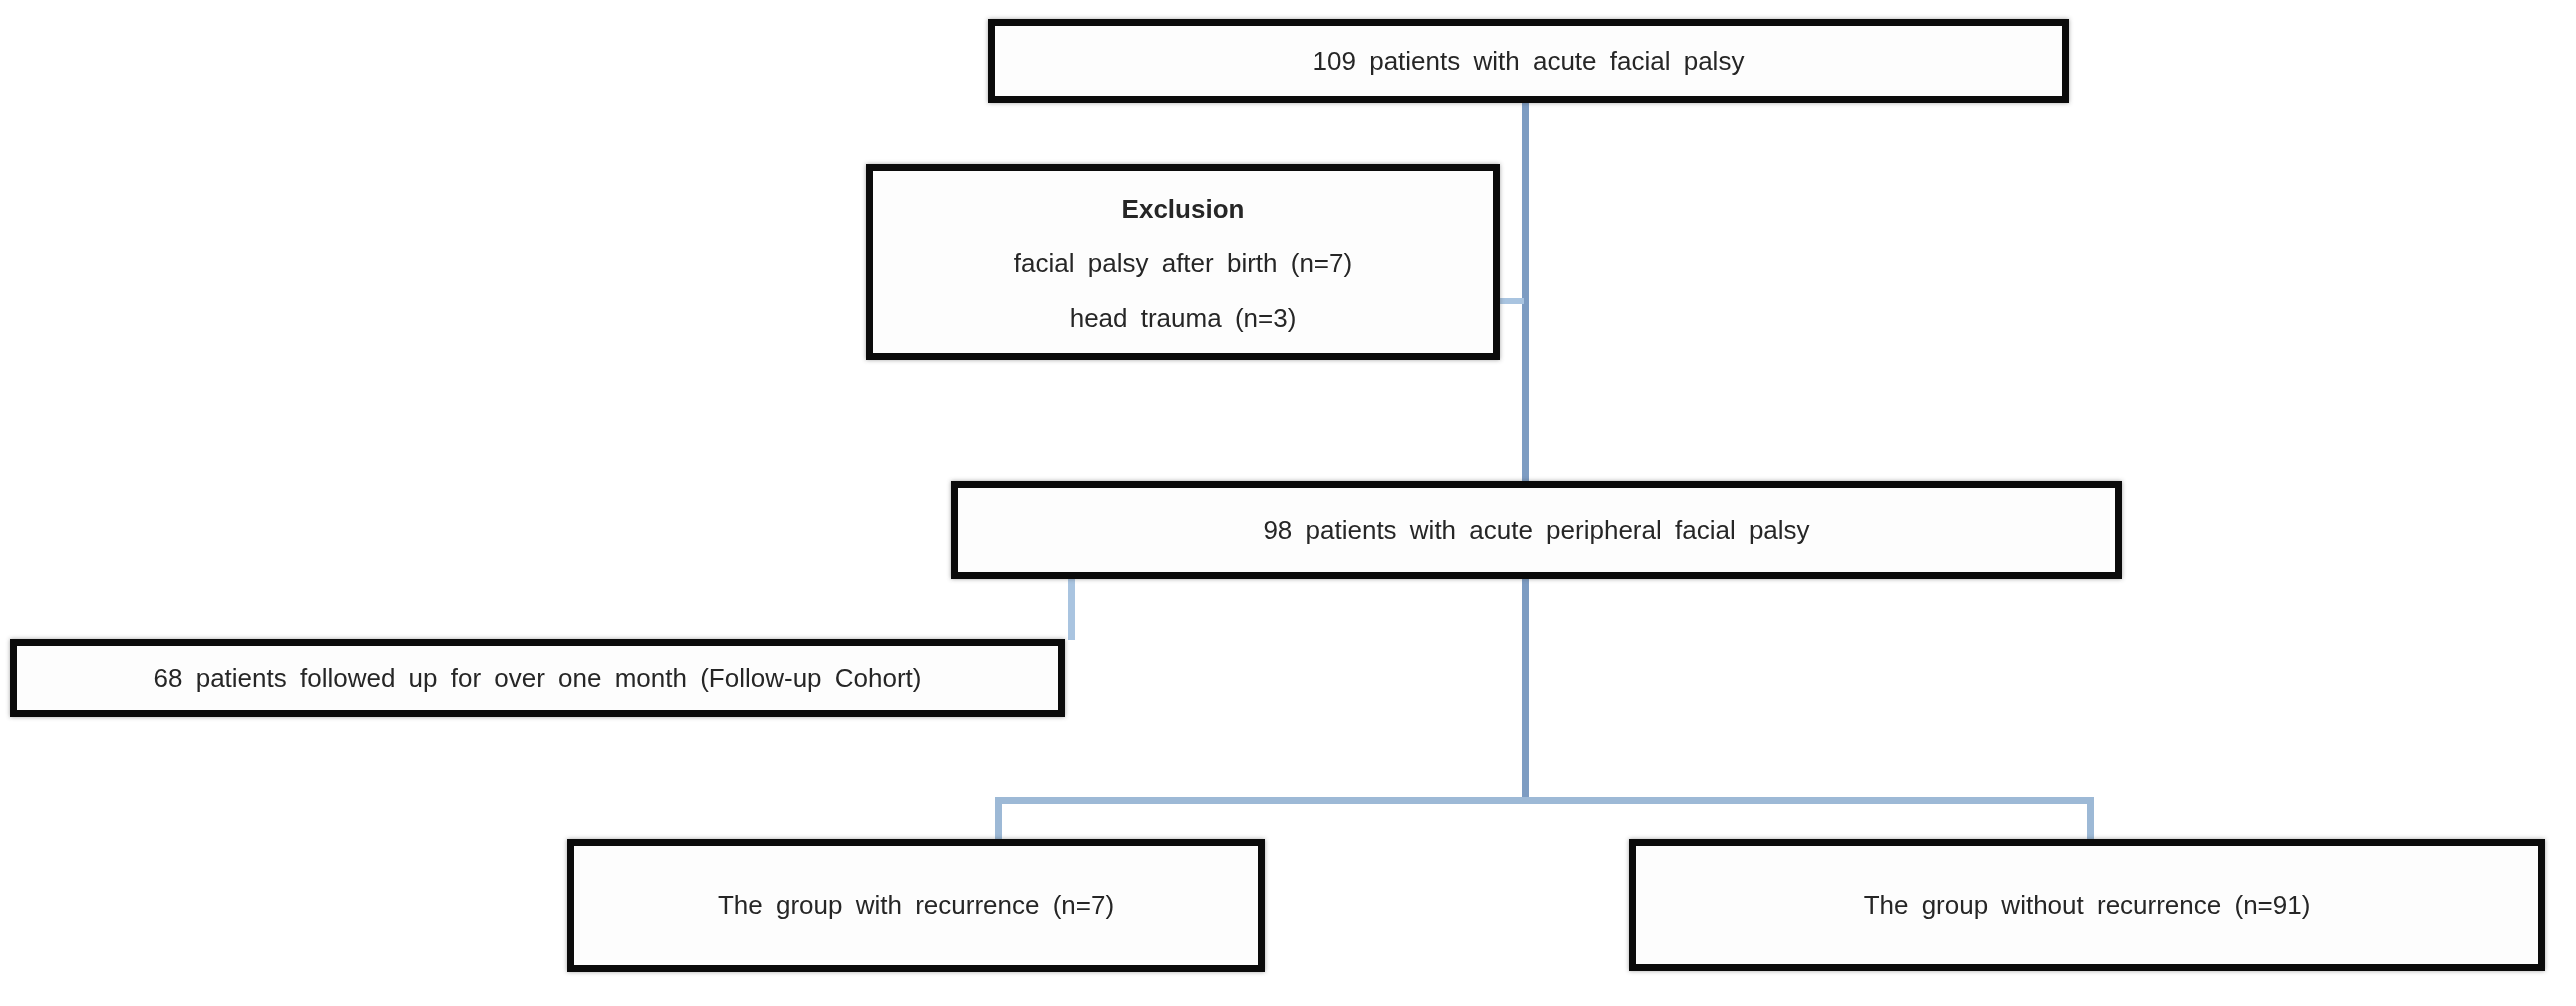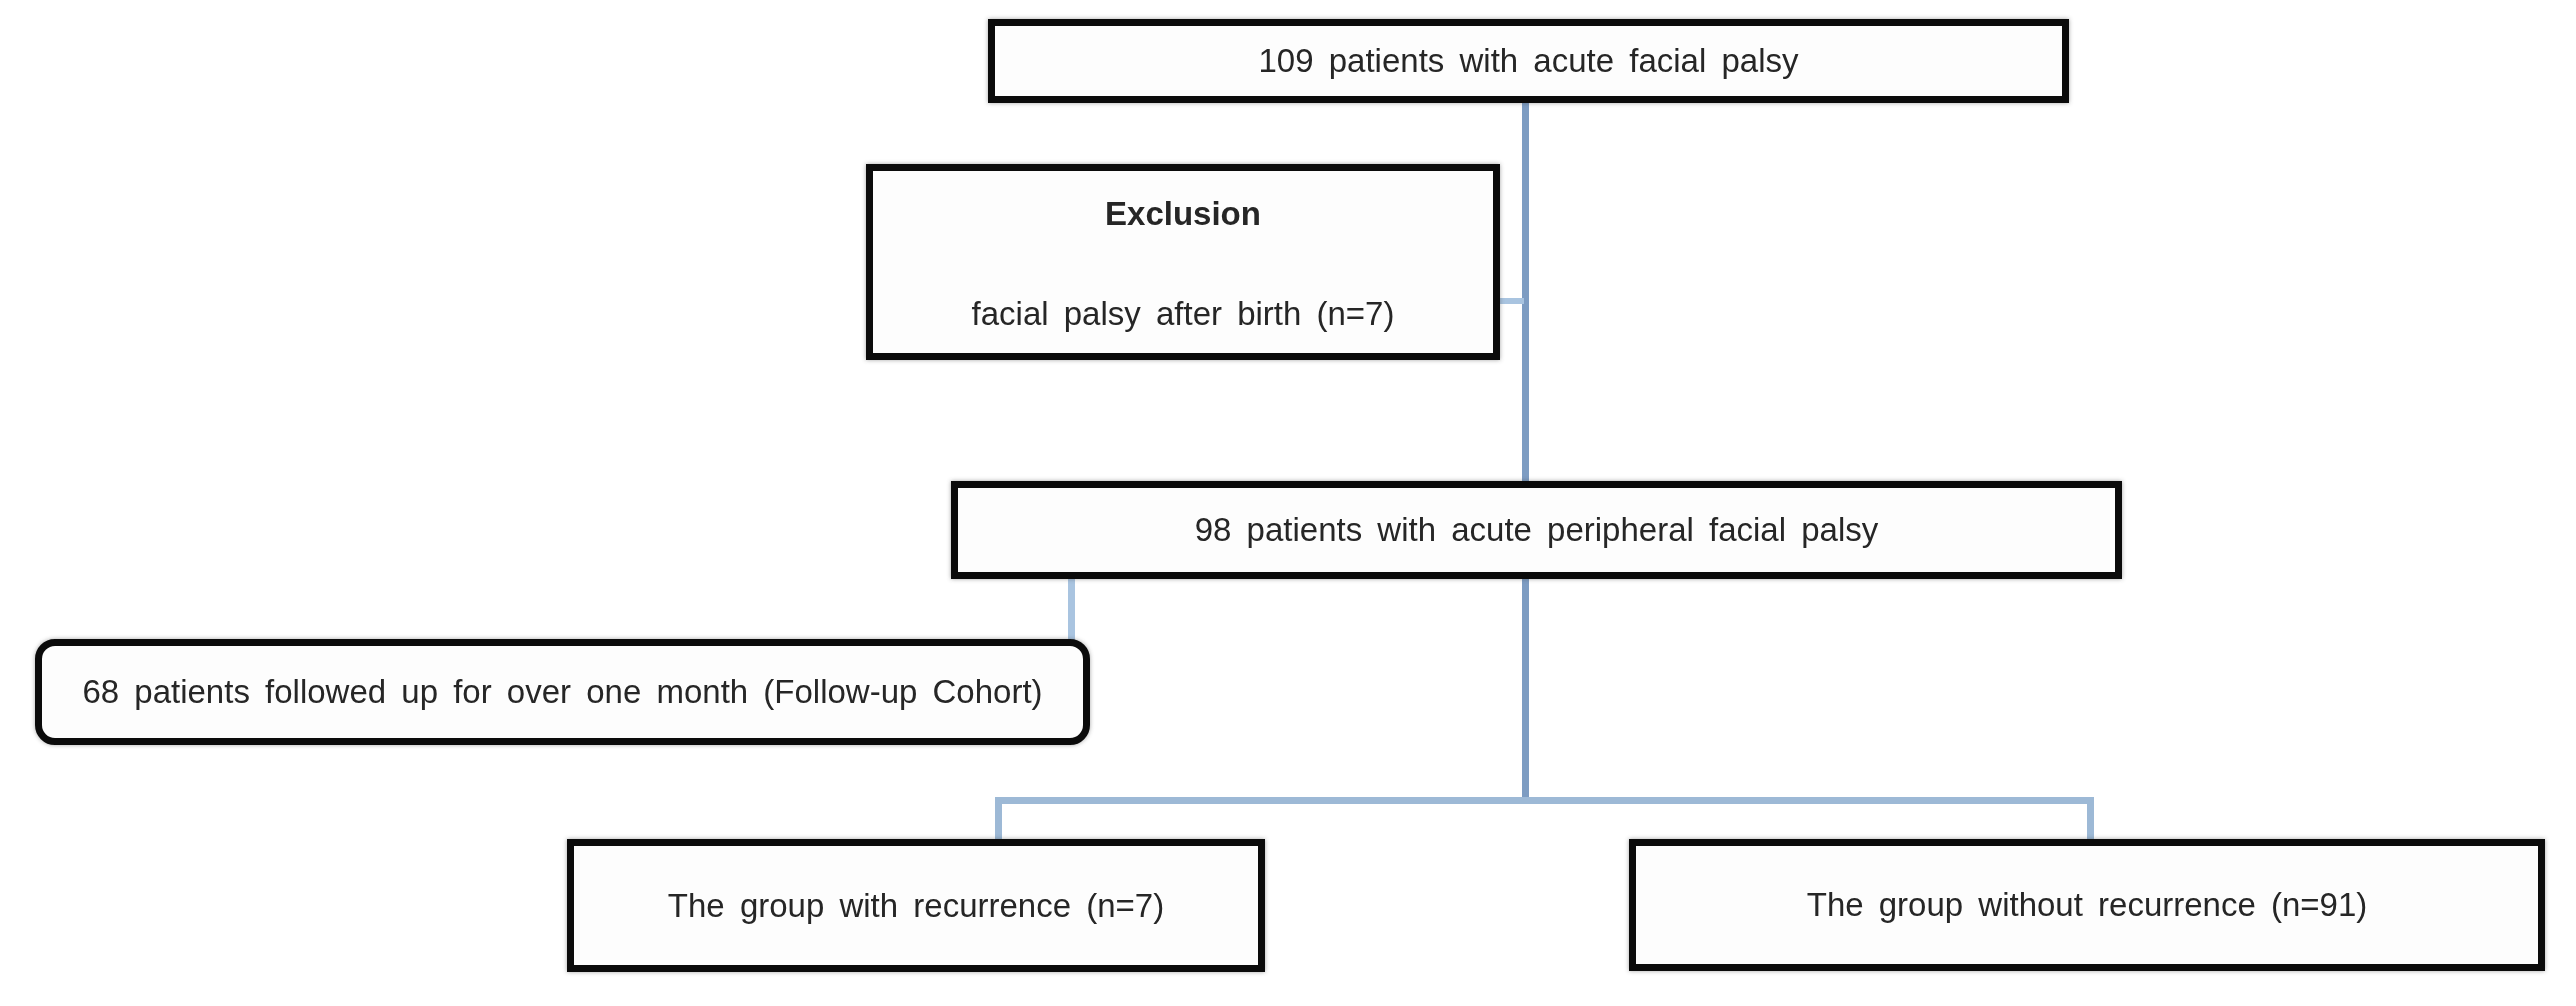--- a/index.html
+++ b/index.html
@@ -18,21 +18,21 @@
   }
   .node {
     position: absolute;
     box-sizing: border-box;
     border: 7.7px solid #0b0b0b;
     background: #fdfdfd;
     display: flex;
     align-items: center;
     justify-content: center;
     text-align: center;
-    font-size: 33px;
+    font-size: 26px;
     word-spacing: 6px;
     box-shadow: 0 0 4.3px rgba(60,60,60,0.45);
   }
   .node .label {
     padding: 0 17px;
     line-height: 1.25;
   }
   .node.multiline {
     flex-direction: column;
     justify-content: space-between;
@@ -49,21 +49,21 @@
     background: #a9c4e0;
   }
   .connector.branch {
     background: #9db9d6;
   }
 
   
   #node-top          { left: 988px; top: 19px;  width: 1081px; height: 84px;  }
   #node-exclusion    { left: 866px; top: 164px; width: 634px;  height: 196px; }
   #node-middle       { left: 951px; top: 481px; width: 1171px; height: 98px; }
-  #node-followup     { left: 35px;   top: 639px; width: 1055px; height: 106px; border-radius: 20px;  }
+  #node-followup     { left: 10px;   top: 639px; width: 1055px; height: 78px;  }
   #node-recurrence   { left: 567px;  top: 839px; width: 698px; height: 133px; }
   #node-norecurrence { left: 1629px; top: 839px; width: 916px; height: 132px; }
 
   
   #line-top-to-middle      { left: 1522px; top: 102px; width: 6.8px;    height: 381px; }
   #line-exclusion-joint    { left: 1498px; top: 298px; width: 25.6px;   height: 6px;   }
   #line-middle-to-branch   { left: 1522px; top: 565px; width: 6.8px;    height: 236px; }
   #line-middle-to-followup { left: 1068px; top: 565px; width: 6.8px;    height: 75px;  }
   #line-branch-horizontal  { left: 995px; top: 797px; width: 1099px; height: 6.8px;   }
   #line-branch-stub-left   { left: 995px; top: 797px; width: 6.8px;    height: 44px;  }
@@ -88,20 +88,21 @@
 
   <div class="connector branch" id="line-branch-stub-right" style="background: rgb(157, 185, 214);"></div>
 
   <div class="node" id="node-top">
     <div class="label">109 patients with acute facial palsy</div>
   </div>
 
   <div class="node multiline" id="node-exclusion">
     <div class="label title">Exclusion</div>
     <div class="label">facial palsy after birth (n=7)</div>
+    <div class="label">head trauma (n=3)</div>
   </div>
 
   <div class="node" id="node-middle">
     <div class="label">98 patients with acute peripheral facial palsy</div>
   </div>
 
   <div class="node" id="node-followup">
     <div class="label">68 patients followed up for over one month (Follow-up Cohort)</div>
   </div>
 

